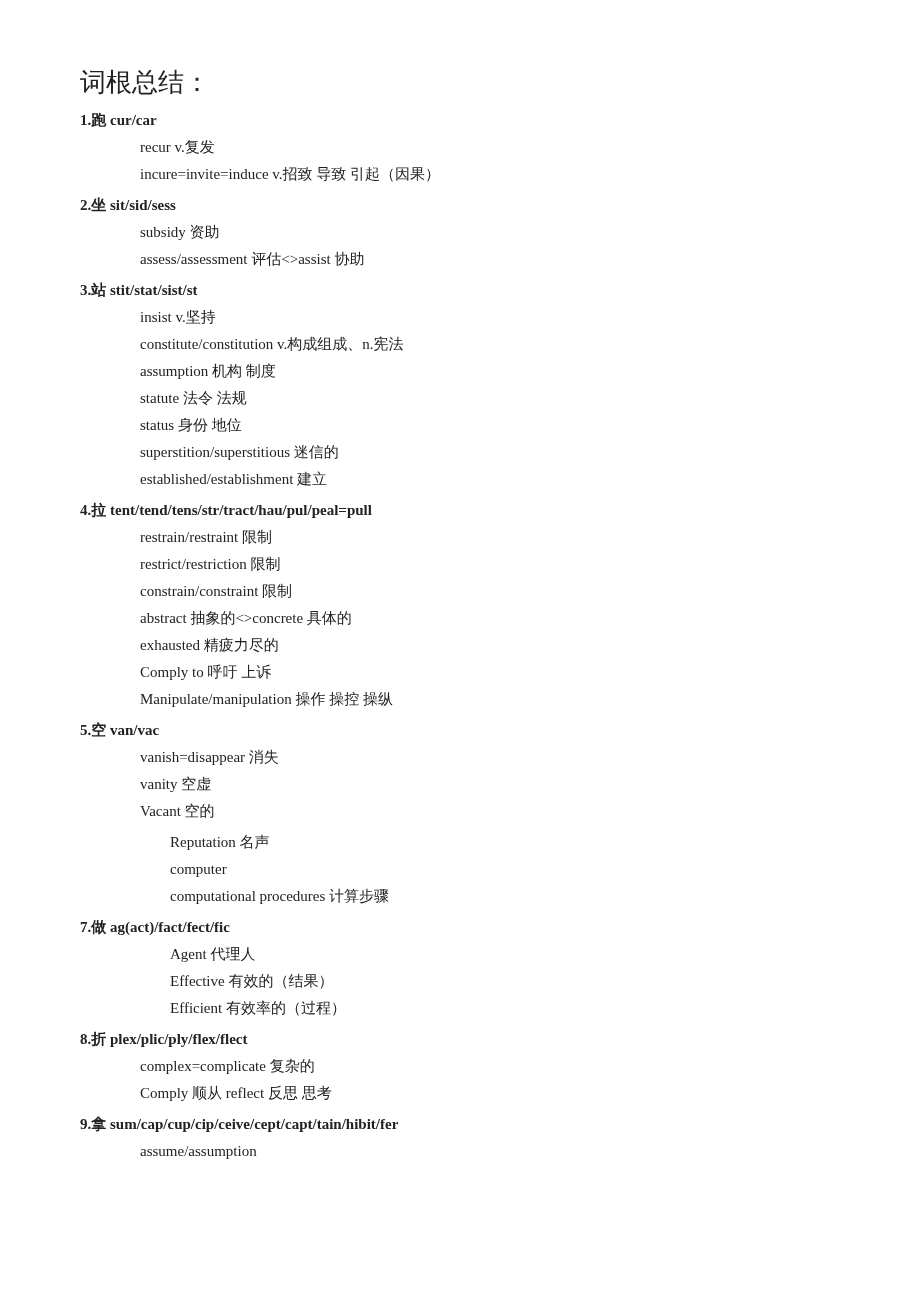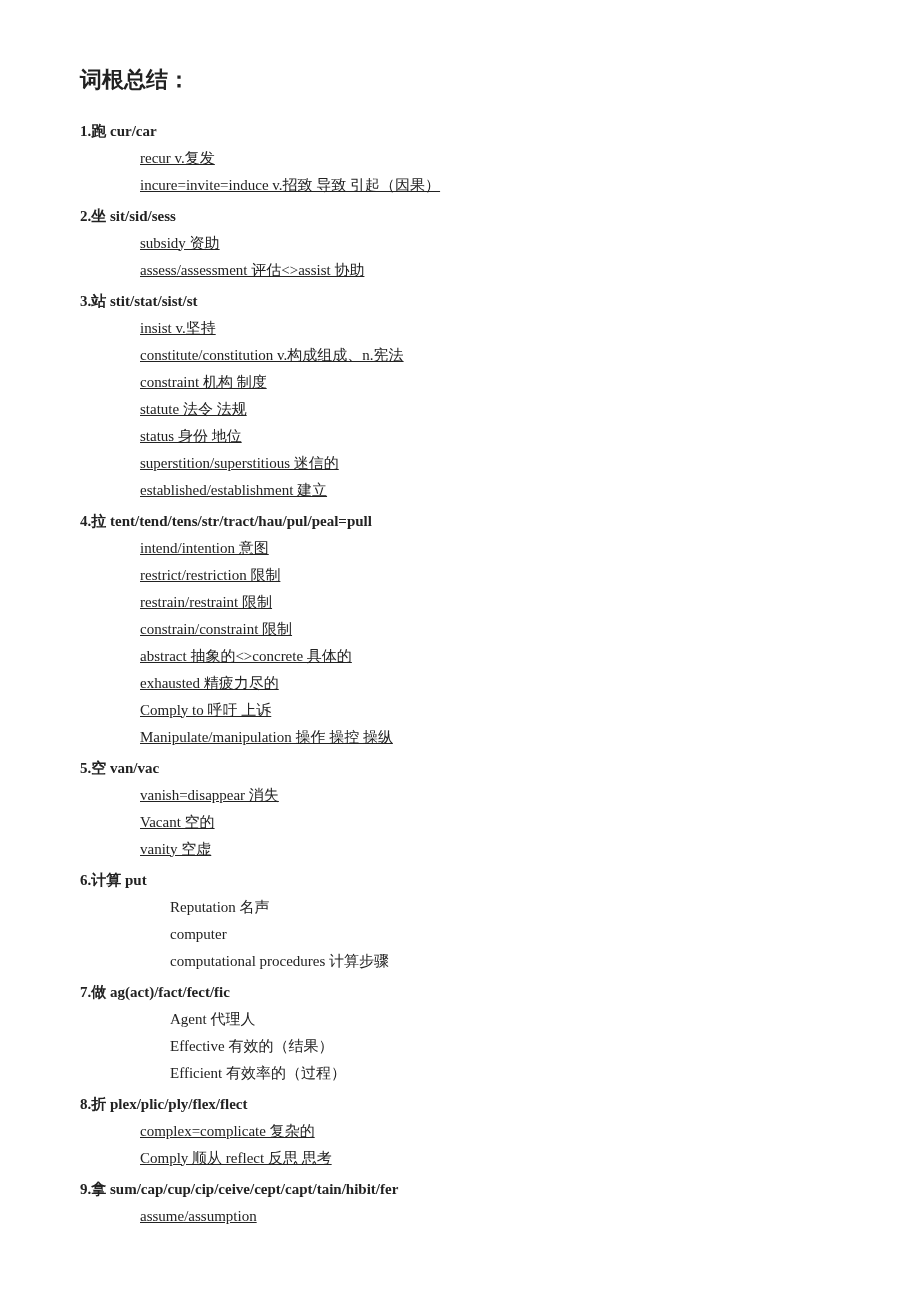--- a/index.html
+++ b/index.html
@@ -9,35 +9,33 @@
     }
     body {
       background: #ffffff;
       font-family: "SimSun", "宋体", serif;
       font-size: 15px;
       color: #222;
       padding: 60px 80px;
       line-height: 1.8;
     }
     .page-title {
-      font-size: 22px;
-      font-weight: bold;
-      margin-bottom: 18px;
+      font-size: 26px;
+      font-weight: normal;
     }
     .root-item {
       margin-bottom: 4px;
     }
     .root-label {
       font-size: 15px;
       font-weight: bold;
     }
     .sub-item {
       padding-left: 60px;
       font-size: 15px;
-      text-decoration: underline;
     }
     .sub-item-deep {
       padding-left: 90px;
       font-size: 15px;
     }
   </style>
 </head>
 <body>
 
 <div class="page-title">词根总结：</div>
@@ -50,45 +48,43 @@
     </div>
     <div class="root-item">
       <div class="root-label">2.坐  sit/sid/sess</div>
       <div class="sub-item">subsidy 资助</div>
       <div class="sub-item">assess/assessment  评估&lt;&gt;assist  协助</div>
     </div>
     <div class="root-item">
       <div class="root-label">3.站  stit/stat/sist/st</div>
       <div class="sub-item">insist v.坚持</div>
       <div class="sub-item">constitute/constitution v.构成组成、n.宪法</div>
-      <div class="sub-item">constraint 机构  制度</div>
+      <div class="sub-item">assumption 机构  制度</div>
       <div class="sub-item">statute  法令 法规</div>
       <div class="sub-item">status 身份  地位</div>
       <div class="sub-item">superstition/superstitious 迷信的</div>
       <div class="sub-item">established/establishment  建立</div>
     </div>
     <div class="root-item">
       <div class="root-label">4.拉  tent/tend/tens/str/tract/hau/pul/peal=pull</div>
-      <div class="sub-item">intend/intention  意图</div>
+      <div class="sub-item">restrain/restraint  限制</div>
       <div class="sub-item">restrict/restriction  限制</div>
-      <div class="sub-item">restrain/restraint  限制</div>
       <div class="sub-item">constrain/constraint  限制</div>
       <div class="sub-item">abstract  抽象的&lt;&gt;concrete  具体的</div>
       <div class="sub-item">exhausted  精疲力尽的</div>
       <div class="sub-item">Comply to  呼吁  上诉</div>
       <div class="sub-item">Manipulate/manipulation  操作  操控  操纵</div>
     </div>
     <div class="root-item">
       <div class="root-label">5.空  van/vac</div>
       <div class="sub-item">vanish=disappear 消失</div>
+      <div class="sub-item">vanity  空虚</div>
       <div class="sub-item">Vacant  空的</div>
-      <div class="sub-item">vanity  空虚</div>
     </div>
     <div class="root-item">
-      <div class="root-label">6.计算  put</div>
       <div class="sub-item-deep">Reputation  名声</div>
       <div class="sub-item-deep">computer</div>
       <div class="sub-item-deep">computational procedures  计算步骤</div>
     </div>
     <div class="root-item">
       <div class="root-label">7.做  ag(act)/fact/fect/fic</div>
       <div class="sub-item-deep">Agent  代理人</div>
       <div class="sub-item-deep">Effective  有效的（结果）</div>
       <div class="sub-item-deep">Efficient  有效率的（过程）</div>
     </div>

